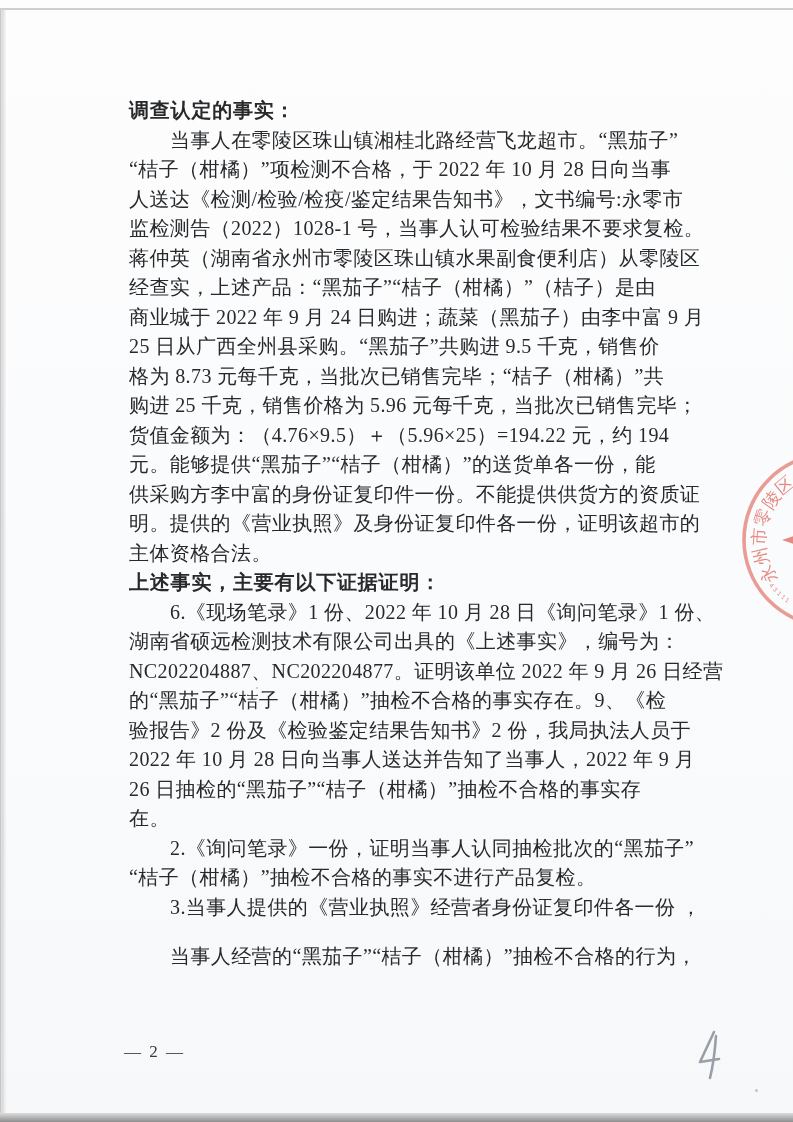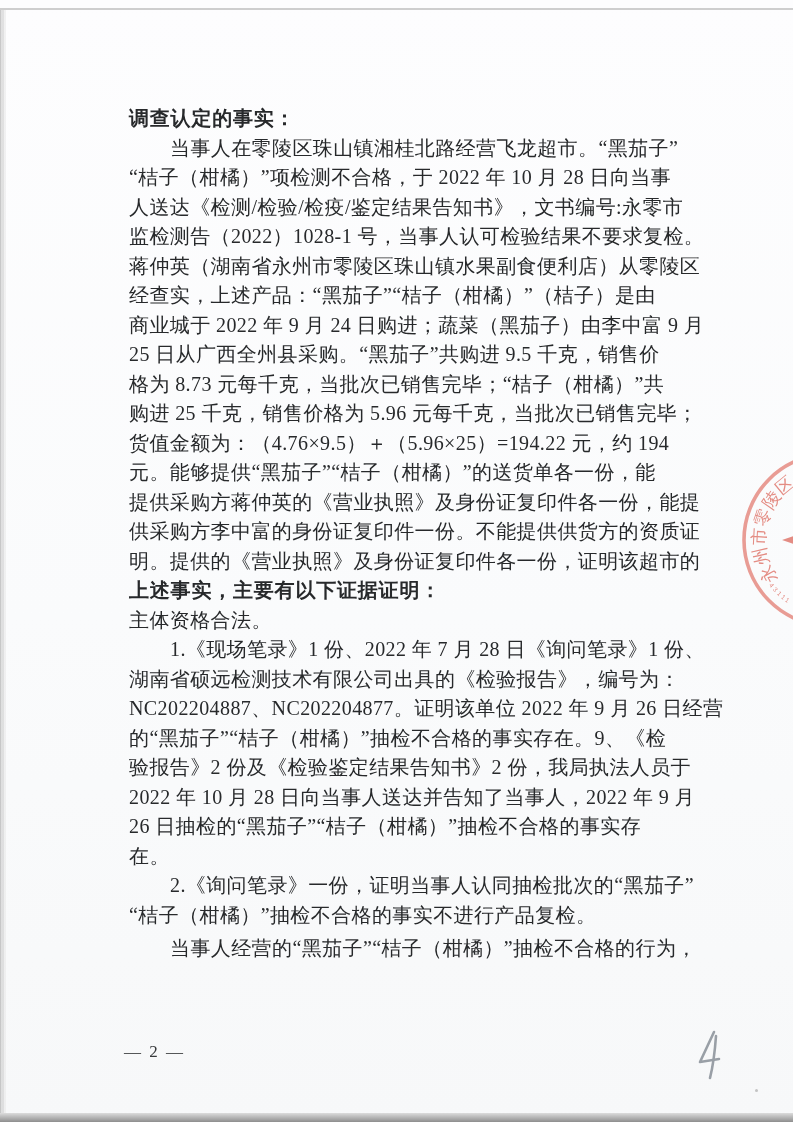--- a/index.html
+++ b/index.html
@@ -14,29 +14,29 @@
   .edge-left  { position:absolute; left:0; top:10px; bottom:0; width:7px;
                 background:linear-gradient(to right,#9e9e9e 0 1.5px,#c9c9c9 1.5px 4px,#e7e7e7 4px 6px,rgba(255,255,255,0) 6px);
                 opacity:.55; }
   .edge-bottom{ position:absolute; left:0; right:0; bottom:0; height:9px;
                 background:linear-gradient(to bottom,#dcdcdc,#8e8e8e); }
   .speck { position:absolute; width:3px; height:3px; border-radius:50%;
            background:#b5b5b5; opacity:.8; }
 
   
   .textblock {
-    position:absolute; left:129px; top:104px; width:563px;
+    position:absolute; left:129px; top:96px; width:563px;
     font-size:20px; line-height:29.5px; letter-spacing:.4px;
     color:#27292b; text-align:left;
   }
   .line   { white-space:nowrap; height:29.5px; }
   .indent { padding-left:41px; }
   .bold   { font-family:"Liberation Sans","DejaVu Sans",sans-serif;
             font-weight:700; letter-spacing:.8px; }
-  .gap    { margin-top:4px; }
+  .gap    { margin-top:20px; }
 
   
   .page-number {
     position:absolute; left:124px; top:1042px;
     font-size:17px; letter-spacing:2px; color:#37393b;
   }
   .hand-mark { position:absolute; left:695px; top:1028px; opacity:.9; }
 
   
   .stamp { position:absolute; left:733px; top:443px; opacity:.85; }
@@ -59,35 +59,35 @@
       <div class="line">人送达《检测/检验/检疫/鉴定结果告知书》，文书编号:永零市</div>
       <div class="line">监检测告（2022）1028-1 号，当事人认可检验结果不要求复检。</div>
       <div class="line">蒋仲英（湖南省永州市零陵区珠山镇水果副食便利店）从零陵区</div>
       <div class="line">经查实，上述产品：“黑茄子”“桔子（柑橘）”（桔子）是由</div>
       <div class="line">商业城于 2022 年 9 月 24 日购进；蔬菜（黑茄子）由李中富 9 月</div>
       <div class="line">25 日从广西全州县采购。“黑茄子”共购进 9.5 千克，销售价</div>
       <div class="line">格为 8.73 元每千克，当批次已销售完毕；“桔子（柑橘）”共</div>
       <div class="line">购进 25 千克，销售价格为 5.96 元每千克，当批次已销售完毕；</div>
       <div class="line">货值金额为：（4.76×9.5）＋（5.96×25）=194.22 元，约 194</div>
       <div class="line">元。能够提供“黑茄子”“桔子（柑橘）”的送货单各一份，能</div>
-      <div class="line">提供采购方蒋仲英的《营业执照》及身份证复印件各一份，能提</div>
       <div class="line">供采购方李中富的身份证复印件一份。不能提供供货方的资质证</div>
       <div class="line">明。提供的《营业执照》及身份证复印件各一份，证明该超市的</div>
+      <div class="line">主体资格合法。</div>
       <div class="line bold">上述事实，主要有以下证据证明：</div>
-      <div class="line">主体资格合法。</div>
-      <div class="line indent">1.《现场笔录》1 份、2022 年 7 月 28 日《询问笔录》1 份、</div>
-      <div class="line">湖南省硕远检测技术有限公司出具的《检验报告》，编号为：</div>
+      <div class="line indent">6.《现场笔录》1 份、2022 年 10 月 28 日《询问笔录》1 份、</div>
+      <div class="line">湖南省硕远检测技术有限公司出具的《上述事实》，编号为：</div>
       <div class="line">NC202204887、NC202204877。证明该单位 2022 年 9 月 26 日经营</div>
       <div class="line">的“黑茄子”“桔子（柑橘）”抽检不合格的事实存在。9、《检</div>
       <div class="line">验报告》2 份及《检验鉴定结果告知书》2 份，我局执法人员于</div>
       <div class="line">2022 年 10 月 28 日向当事人送达并告知了当事人，2022 年 9 月</div>
       <div class="line">26 日抽检的“黑茄子”“桔子（柑橘）”抽检不合格的事实存</div>
       <div class="line">在。</div>
       <div class="line indent">2.《询问笔录》一份，证明当事人认同抽检批次的“黑茄子”</div>
       <div class="line">“桔子（柑橘）”抽检不合格的事实不进行产品复检。</div>
+      <div class="line indent">3.当事人提供的《营业执照》经营者身份证复印件各一份 ，</div>
       <div class="line indent gap">当事人经营的“黑茄子”“桔子（柑橘）”抽检不合格的行为，</div>
     </div>
 
   <div class="page-number">— 2 —</div>
 
   <svg class="hand-mark" width="32" height="56" viewBox="0 0 32 56" aria-label="4">
     <g fill="none" stroke="#8f969e" stroke-width="2.6" stroke-linecap="round" stroke-linejoin="round">
       <path d="M 19 4 L 5 34 L 24 31"></path>
       <path d="M 21 8 C 20 22 18 38 15 50"></path>
     </g>

